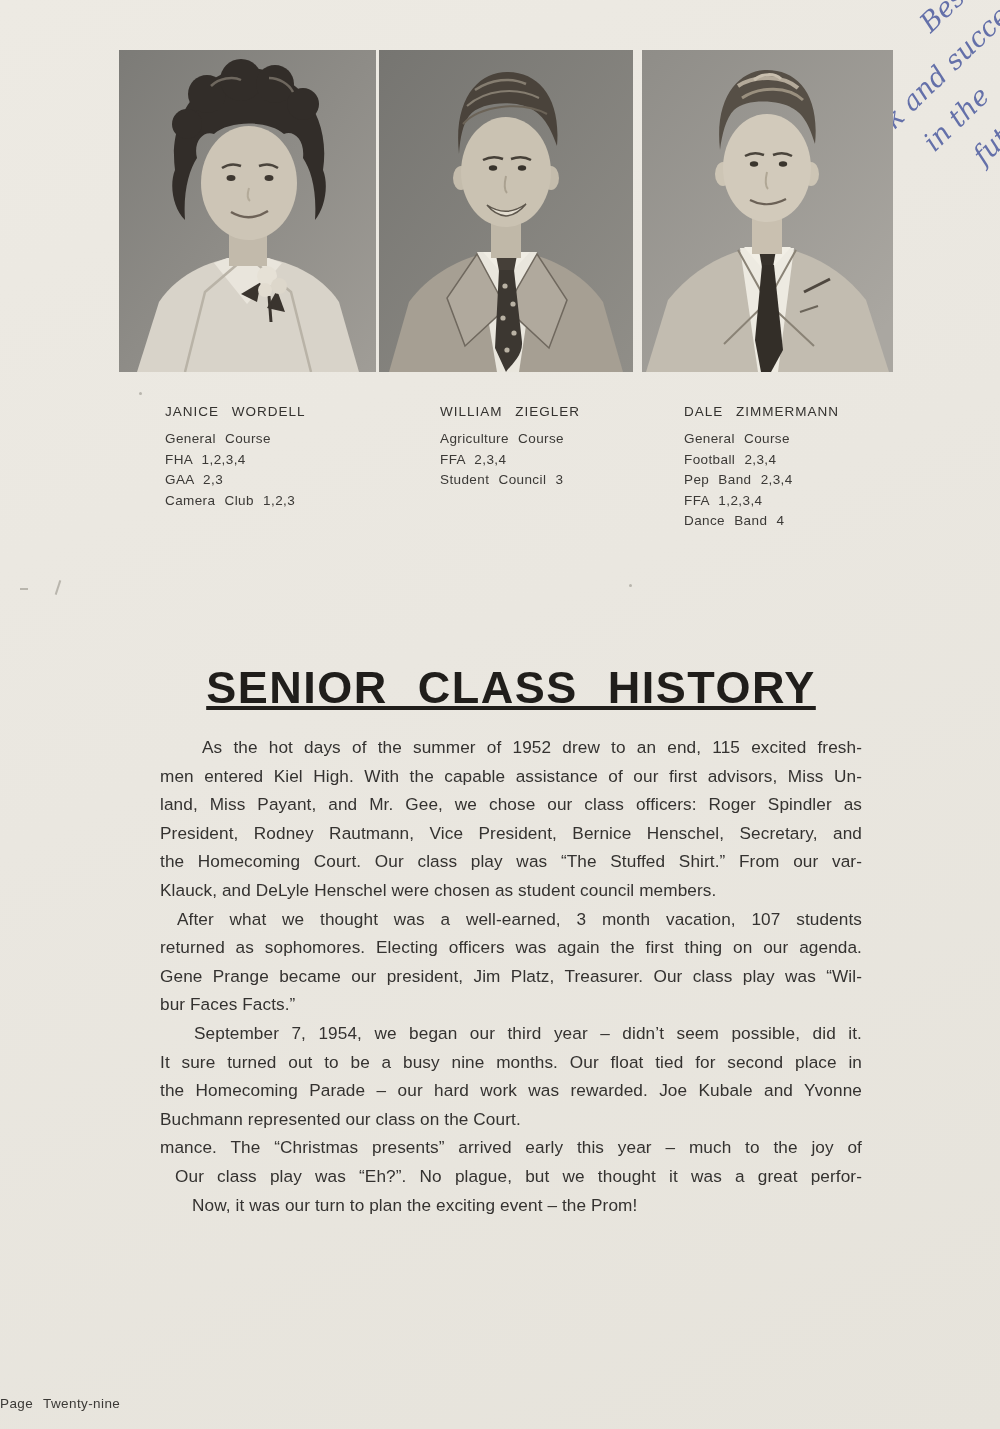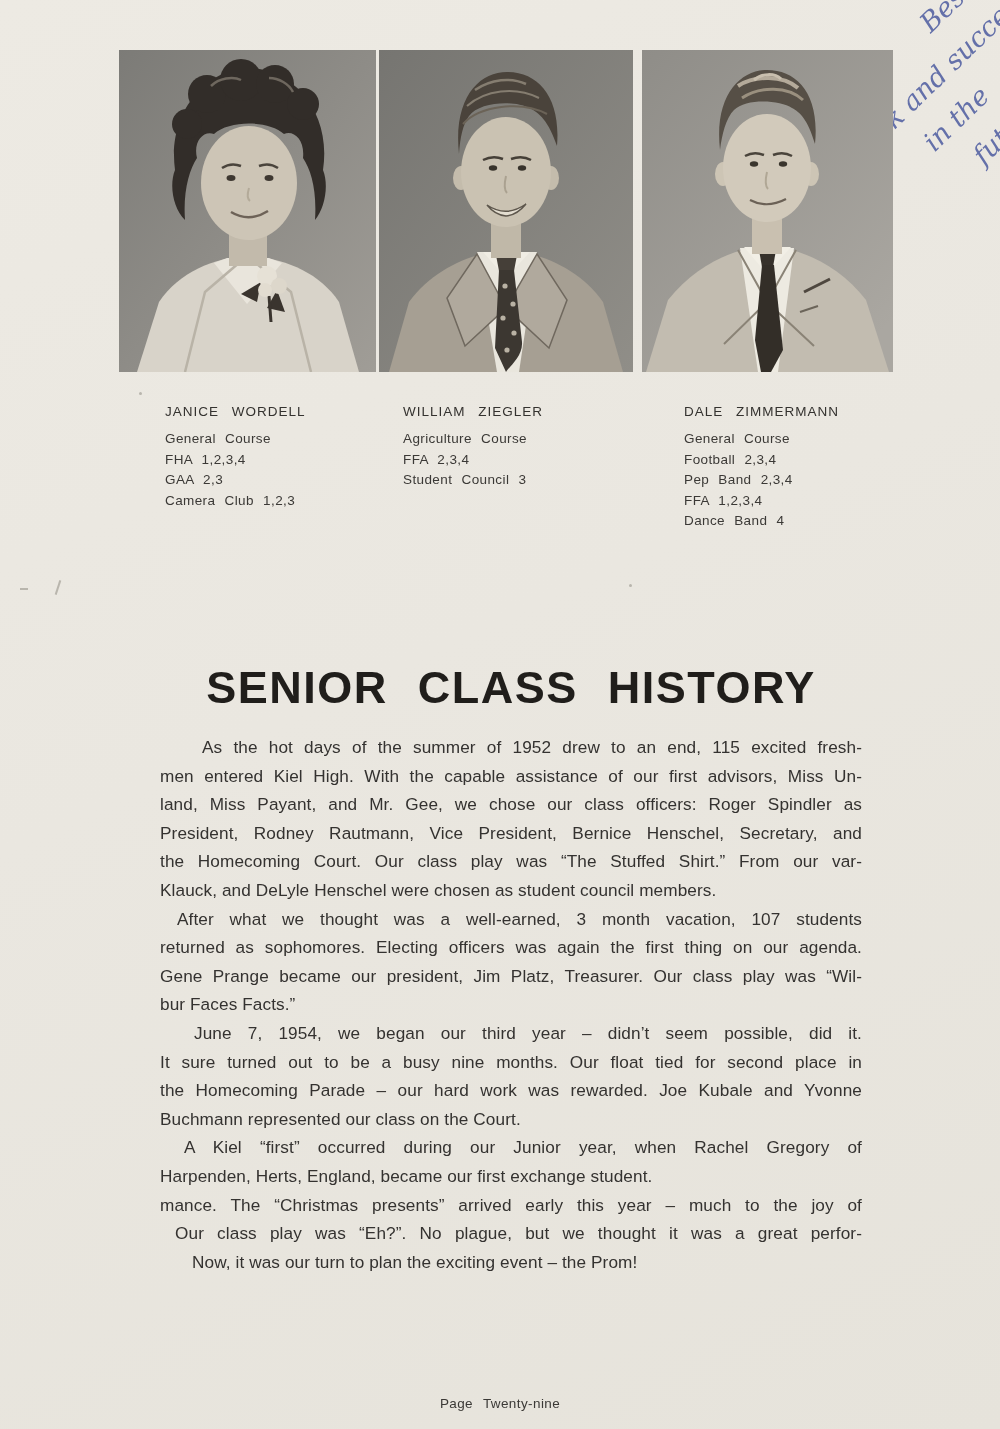--- a/index.html
+++ b/index.html
@@ -12,42 +12,43 @@
 
   
   .photo { position:absolute; top:50px; height:322px; }
   .photo svg { display:block; width:100%; height:100%; }
   .photo-1 { left:119px; width:257px; }
   .photo-2 { left:379px; width:254px; }
   .photo-3 { left:642px; width:251px; }
 
   
   .caption { position:absolute; top:384px; font-size:13.5px; color:#3b3936; }
-  .cap-1 { left:165px; } .cap-2 { left:403px; } .cap-3 { left:684px; }
+  .cap-1 { left:165px; } .cap-2 { left:440px; } .cap-3 { left:684px; }
   .cap-name { letter-spacing:1px; word-spacing:8px; margin-bottom:10px; color:#34322f;margin-top:20px; }
   .cap-line { line-height:20.5px; letter-spacing:.4px; word-spacing:5px; }
 
   
   .heading {
     position:absolute; left:160px; top:662px; width:702px; text-align:center;
     font-size:45px; font-weight:bold; letter-spacing:1.5px; word-spacing:16px;
     color:#201e1b;
+    text-decoration:underline;
   }
 
   
   .bodytext {
     position:absolute; left:160px; top:733px; width:702px;
     font-size:17.2px; line-height:28.6px; letter-spacing:.1px; color:#343230;
   }
   .jline { text-align:justify; text-align-last:justify; white-space:normal; }
   .jlast { text-align-last:left; }
 
   
   .footer {
-    position:absolute; left:0; top:1396px; width:1000px; text-align:center;
+    position:absolute; left:0; top:1396px; width:1000px; 
     font-size:13.5px; letter-spacing:.4px; word-spacing:6px; color:#3b3936;
   }
 
   
   .handwriting {
     position:absolute; left:812px; top:-34px; width:360px;
     transform:rotate(-44deg);
     font-family:"DejaVu Serif", serif; font-style:italic;
     font-size:27px; line-height:44px; color:#4d5ca0; opacity:.85;
   }
@@ -241,28 +242,24 @@
       <div class="jline">the Homecoming Court. Our class play was “The Stuffed Shirt.” From our var-</div>
       <div class="jline jlast">Klauck, and DeLyle Henschel were chosen as student council members.</div>
     </div>
     <div>
       <div class="jline" style="padding-left:17px">After what we thought was a well-earned, 3 month vacation, 107 students</div>
       <div class="jline">returned as sophomores. Electing officers was again the first thing on our agenda.</div>
       <div class="jline">Gene Prange became our president, Jim Platz, Treasurer. Our class play was “Wil-</div>
       <div class="jline jlast">bur Faces Facts.”</div>
     </div>
     <div>
-      <div class="jline" style="padding-left:34px">June 7, 1954, we began our third year – didn’t seem possible, did it.</div>
+      <div class="jline" style="padding-left:34px">September 7, 1954, we began our third year – didn’t seem possible, did it.</div>
       <div class="jline">It sure turned out to be a busy nine months. Our float tied for second place in</div>
       <div class="jline">the Homecoming Parade – our hard work was rewarded. Joe Kubale and Yvonne</div>
       <div class="jline jlast">Buchmann represented our class on the Court.</div>
-    </div>
-    <div>
-      <div class="jline" style="padding-left:24px">A Kiel “first” occurred during our Junior year, when Rachel Gregory of</div>
-      <div class="jline jlast">Harpenden, Herts, England, became our first exchange student.</div>
     </div>
     <div>
       <div class="jline">mance. The “Christmas presents” arrived early this year – much to the joy of</div>
       <div class="jline" style="padding-left:15px">Our class play was “Eh?”. No plague, but we thought it was a great perfor-</div>
     </div>
     <div>
       <div class="jline jlast" style="padding-left:32px">Now, it was our turn to plan the exciting event – the Prom!</div>
     </div>
   </div>
 

